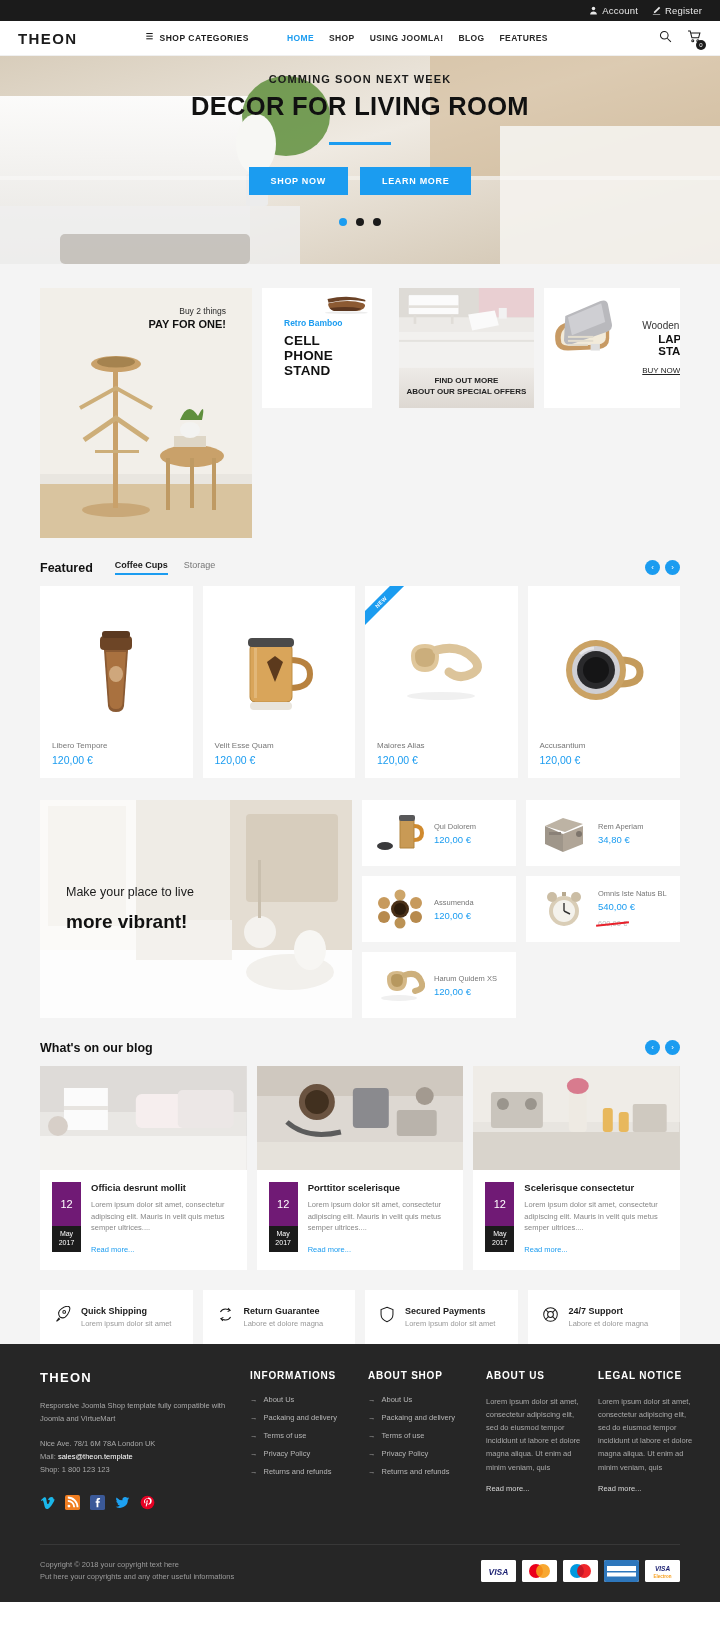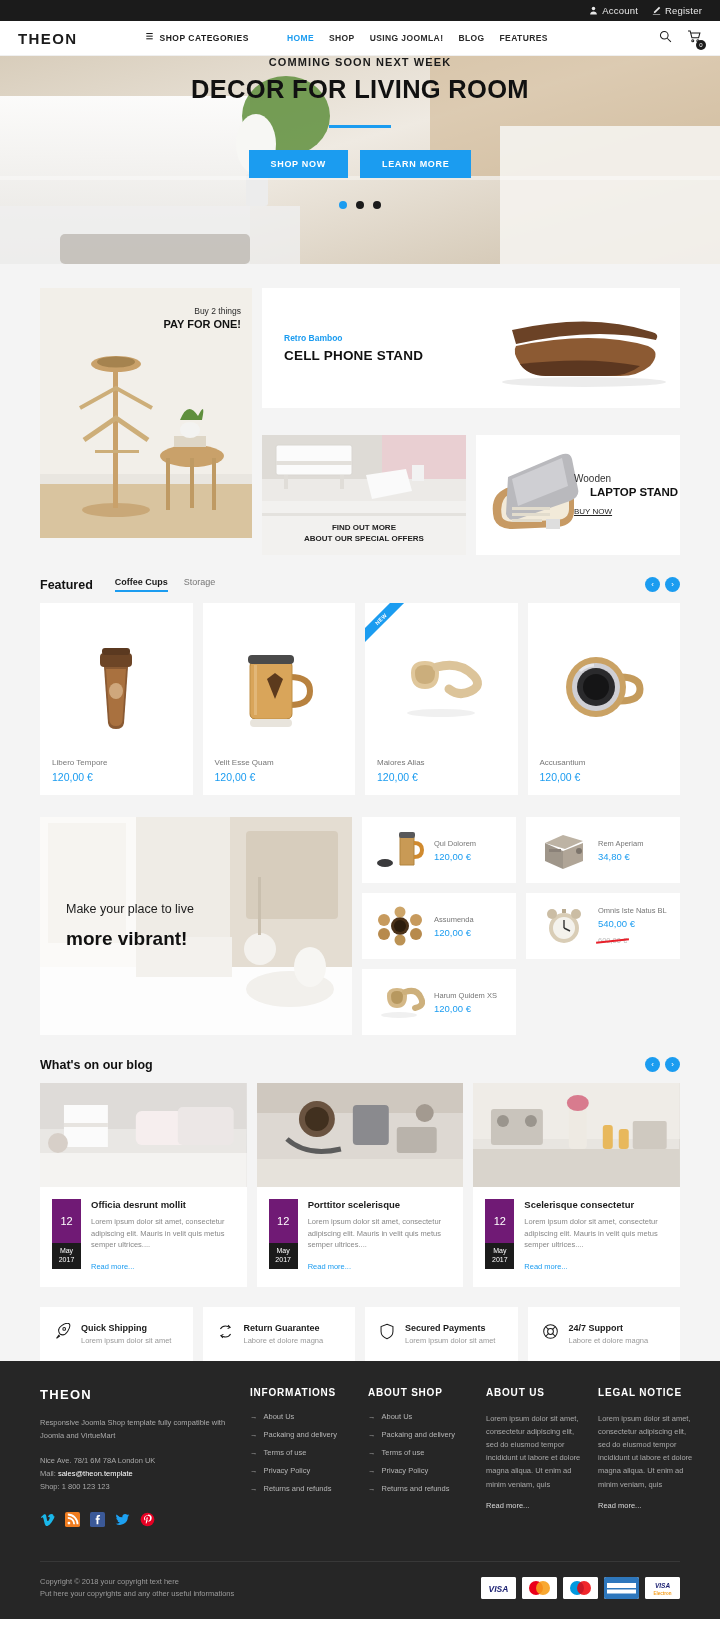--- a/index.html
+++ b/index.html
@@ -97,20 +97,21 @@
     background: linear-gradient(160deg,#cfc4b4 0%,#ddd4c6 30%,#efeae2 60%,#e6e0d6 100%);
   }
   .hero-bg { position:absolute; inset:0; }
   .hero-inner {
     position: relative;
     z-index: 3;
     height: 100%;
     display: flex;
     flex-direction: column;
     align-items: center;
+    padding-top: 17px;
   }
   .hero-sub {
     font-size: 11px;
     font-weight: bold;
     letter-spacing: 1.1px;
     color: #1b1b1b;
   }
   .hero-title {
     font-size: 25.5px;
     font-weight: bold;
@@ -156,26 +157,26 @@
     gap: 10px;
   }
   .promo-tall {
     position: relative;
     height: 250px;
     background: linear-gradient(180deg,#f2efe9 0%,#e7e0d4 65%,#d8cdb9 100%);
     overflow: hidden;
   }
   .promo-tall .cap {
     position: absolute;
-    top: 18px; right: 11px;
+    top: 18px; right: 26px;
     text-align: right;
   }
   .promo-tall .cap .l1 { font-size: 8.5px; color: #2b2b2b; }
   .promo-tall .cap .l2 { font-size: 11px; font-weight: bold; color: #111; margin-top: 2px;}
-  .promo-right { display: flex; flex-direction: column; gap: 27px; }
+  .promo-right { display: flex; gap: 27px; }
   .promo-wide {
     position: relative;
     height: 120px;
     background: #ffffff;
     overflow: hidden;
     display: flex;
     align-items: center;
   }
   .promo-wide .txt { padding-left: 22px; z-index: 2;}
   .promo-wide .eyebrow { font-size: 8.5px; color: #1b9cf0; font-weight: bold;}

